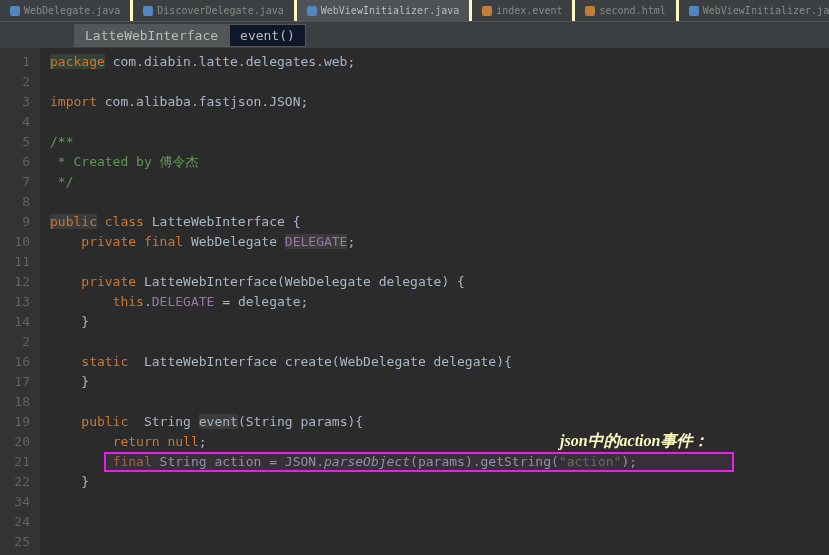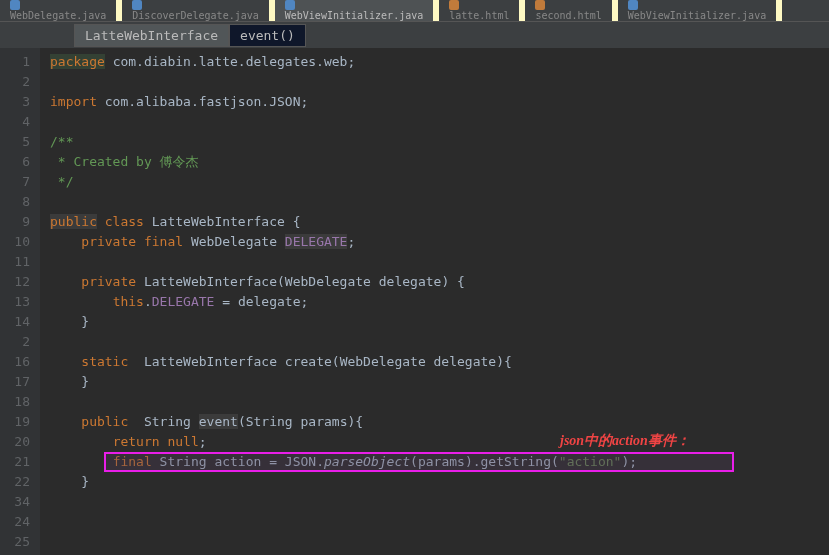--- a/index.html
+++ b/index.html
@@ -14,28 +14,27 @@
     }
     .tabs {
       display: flex;
       background: #3c3f41;
       height: 22px;
       border-bottom: 1px solid #555;
       overflow: hidden;
     }
     .tab {
       display: flex;
-      align-items: flex-start;
+      align-items: center;
       padding: 0 10px;
       font-size: 10px;
       color: #888;
-      border-right: 6px solid #fef9c3;
+      border-right: 3px solid #fef9c3;
       white-space: nowrap;
       cursor: pointer;
-      flex-direction: column;
     }
     .tab.active { background: #4e5254; color: #bbb; }
     .tab-icon {
       width: 10px;
       height: 10px;
       margin-right: 4px;
       border-radius: 2px;
     }
     .icon-java { background: #5086c1; }
     .icon-html { background: #c17b3b; }
@@ -85,24 +84,24 @@
     .bg-pkg { background: #344134; }
     .bg-hl { background: #3b3b3b; }
     .highlight-box {
       position: absolute;
       border: 2px solid #e91ee9;
       background: rgba(80, 60, 90, 0.3);
       pointer-events: none;
     }
     .annotation {
       position: absolute;
-      color: #ef4444;
+      color: #fef9c3;
       font-style: italic;
       font-weight: bold;
-      font-size: 14px;
+      font-size: 16px;
       font-family: serif;
     }
   </style>
 </head>
 <body>
 
 <div class="tabs">
   <div class="tab">
       <span class="tab-icon icon-java"></span>
       <span>WebDelegate.java</span>
@@ -110,21 +109,21 @@
   <div class="tab">
       <span class="tab-icon icon-java"></span>
       <span>DiscoverDelegate.java</span>
     </div>
   <div class="tab active">
       <span class="tab-icon icon-java"></span>
       <span>WebViewInitializer.java</span>
     </div>
   <div class="tab">
       <span class="tab-icon icon-html"></span>
-      <span>latte.html</span>
+      <span>index.event</span>
     </div>
   <div class="tab">
       <span class="tab-icon icon-html"></span>
       <span>second.html</span>
     </div>
   <div class="tab">
       <span class="tab-icon icon-java"></span>
       <span>WebViewInitializer.java</span>
     </div>
 

